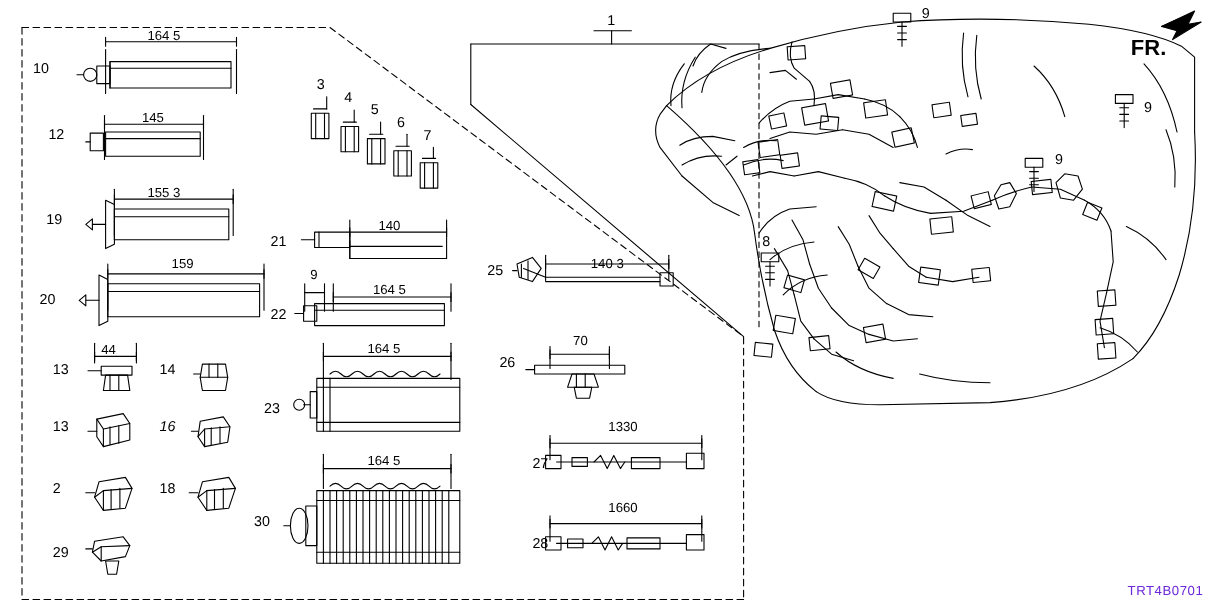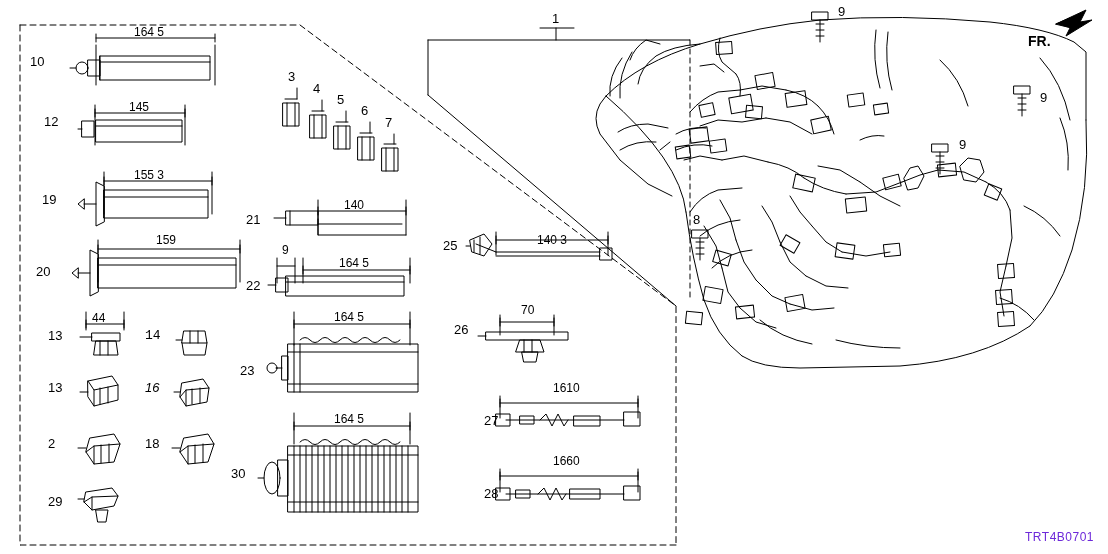--- a/index.html
+++ b/index.html
@@ -44,21 +44,21 @@
     right: 14px;
     bottom: 10px;
     font-family: "Liberation Sans", sans-serif;
     font-size: 12px;
     letter-spacing: 0.5px;
     color: #6d28d9;
   }
   .fr {
     position: absolute;
     font-family: "Liberation Sans", sans-serif;
-    font-size: 14px;
+    font-size: 20px;
     font-weight: bold;
     color: #000000;
   }
 </style>
 </head>
 <body>
 
 <div id="page">
 
   <svg width="1108" height="554" viewBox="0 0 1108 554">
@@ -409,21 +409,21 @@
   <div class="lbl callout" style="left:337px;top:93px;">5</div>
   <div class="lbl callout" style="left:361px;top:104px;">6</div>
   <div class="lbl callout" style="left:385px;top:116px;">7</div>
   <div class="lbl callout" style="left:693px;top:213px;">8</div>
   <div class="lbl callout" style="left:838px;top:5px;">9</div>
   <div class="lbl callout" style="left:1040px;top:91px;">9</div>
   <div class="lbl callout" style="left:959px;top:138px;">9</div>
   <div class="lbl callout" style="left:30px;top:55px;">10</div>
   <div class="lbl callout" style="left:44px;top:115px;">12</div>
   <div class="lbl callout" style="left:48px;top:329px;">13</div>
-  <div class="lbl callout" style="left:145px;top:329px;font-family:Liberation Mono, monospace;">14</div>
+  <div class="lbl callout" style="left:145px;top:329px;">14</div>
   <div class="lbl callout" style="left:48px;top:381px;">13</div>
   <div class="lbl callout" style="left:145px;top:381px;font-style:italic;">16</div>
   <div class="lbl callout" style="left:48px;top:437px;">2</div>
   <div class="lbl callout" style="left:145px;top:437px;">18</div>
   <div class="lbl callout" style="left:42px;top:193px;">19</div>
   <div class="lbl callout" style="left:36px;top:265px;">20</div>
   <div class="lbl callout" style="left:246px;top:213px;">21</div>
   <div class="lbl callout" style="left:246px;top:279px;">22</div>
   <div class="lbl callout" style="left:240px;top:364px;">23</div>
   <div class="lbl callout" style="left:443px;top:239px;">25</div>
@@ -437,21 +437,21 @@
   <div class="dim" style="left:129px;top:101px;">145</div>
   <div class="dim" style="left:134px;top:169px;">155 3</div>
   <div class="dim" style="left:156px;top:234px;">159</div>
   <div class="dim" style="left:344px;top:199px;">140</div>
   <div class="dim" style="left:282px;top:244px;">9</div>
   <div class="dim" style="left:339px;top:257px;">164 5</div>
   <div class="dim" style="left:92px;top:312px;">44</div>
   <div class="dim" style="left:334px;top:311px;">164 5</div>
   <div class="dim" style="left:537px;top:234px;">140 3</div>
   <div class="dim" style="left:521px;top:304px;">70</div>
-  <div class="dim" style="left:553px;top:382px;">1610</div>
+  <div class="dim" style="left:553px;top:382px;">1330</div>
   <div class="dim" style="left:334px;top:413px;">164 5</div>
   <div class="dim" style="left:553px;top:455px;">1660</div>
 
   <div class="fr" style="left:1028px;top:33px;">FR.</div>
 
   <div class="partno">TRT4B0701</div>
 
 </div>
 
 </body></html>

